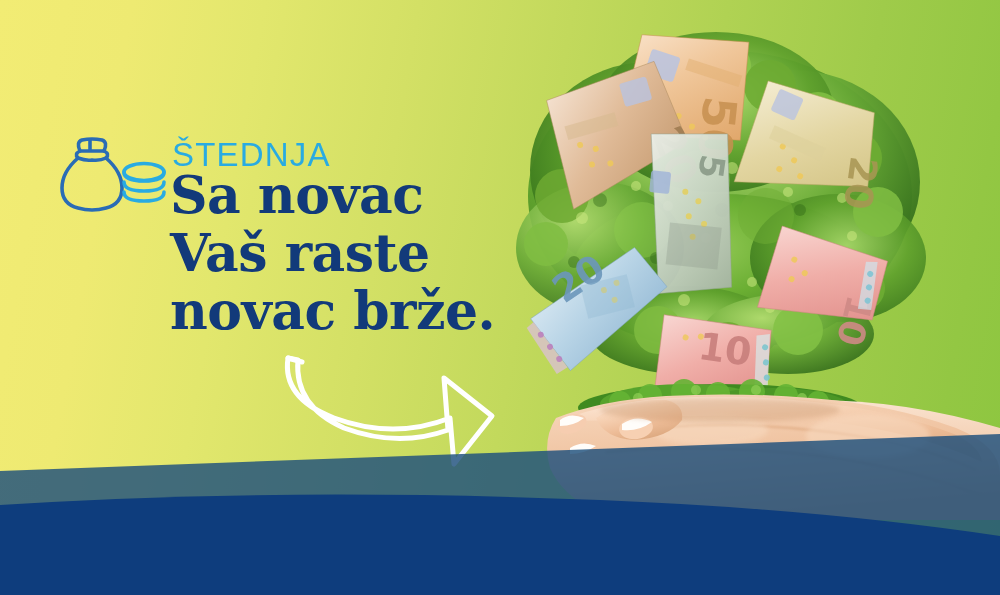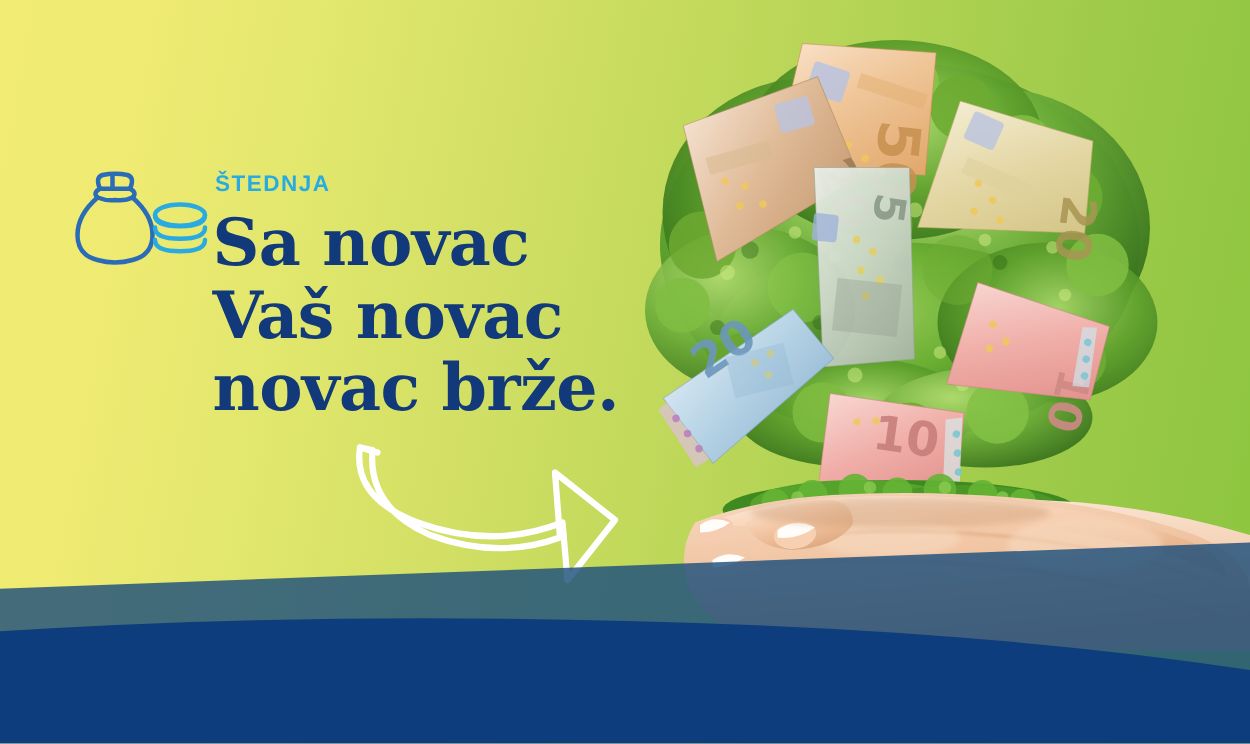--- a/index.html
+++ b/index.html
@@ -36,22 +36,22 @@
   }
   .icon-row {
     position:absolute;
     left:0px; top:8px;
     width:110px; height:80px;
   }
   .eyebrow {
     position:absolute;
     left:114px; top:10px;
     font-family:"Liberation Sans", sans-serif;
-    font-weight:bold;
-    font-size:18px;
+    font-weight:normal;
+    font-size:33px;
     letter-spacing:1.2px;
     color:#29abe2;
     line-height:1;
     white-space:nowrap;
   }
   .headline {
     position:absolute;
     left:112px; top:38px;
     font-family:"DejaVu Serif","Liberation Serif",serif;
     font-weight:bold;
@@ -473,21 +473,21 @@
           <path d="M66 46 Q66 55 86 55 Q106 55 106 46"></path>
           <path d="M66 56 Q66 65 86 65 Q106 65 106 56"></path>
         </g>
       </svg>
     </div>
 
     <div class="eyebrow">ŠTEDNJA</div>
 
     <div class="headline">
       <span>Sa novac</span>
-      <span>Vaš novac</span>
+      <span>Vaš raste</span>
       <span>novac brže.</span>
     </div>
   </div>
 
   <svg class="wave-light" viewBox="0 0 1000 595" preserveAspectRatio="none">
     <path d="M0 471 L1000 434 L1000 595 L0 595 Z" fill="#1d4f7c" opacity="0.82"></path>
   </svg>
 
   <svg class="wave-solid" viewBox="0 0 1000 595" preserveAspectRatio="none">
     <path d="M0 505 Q280 487 600 500 Q820 509 1000 536 L1000 595 L0 595 Z" fill="#0e3d7d"></path>

